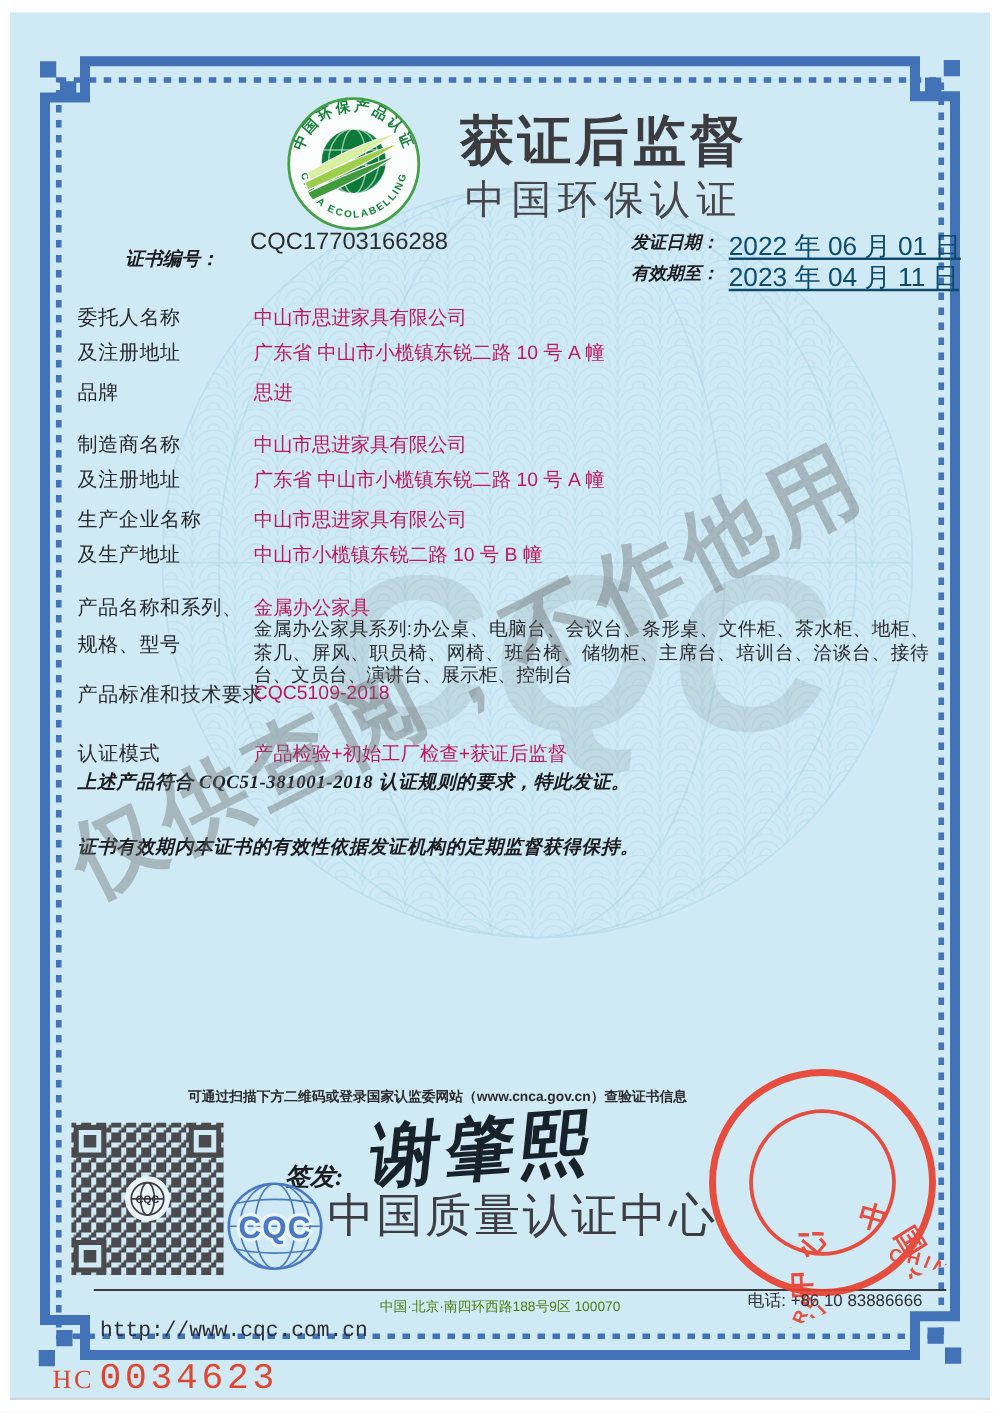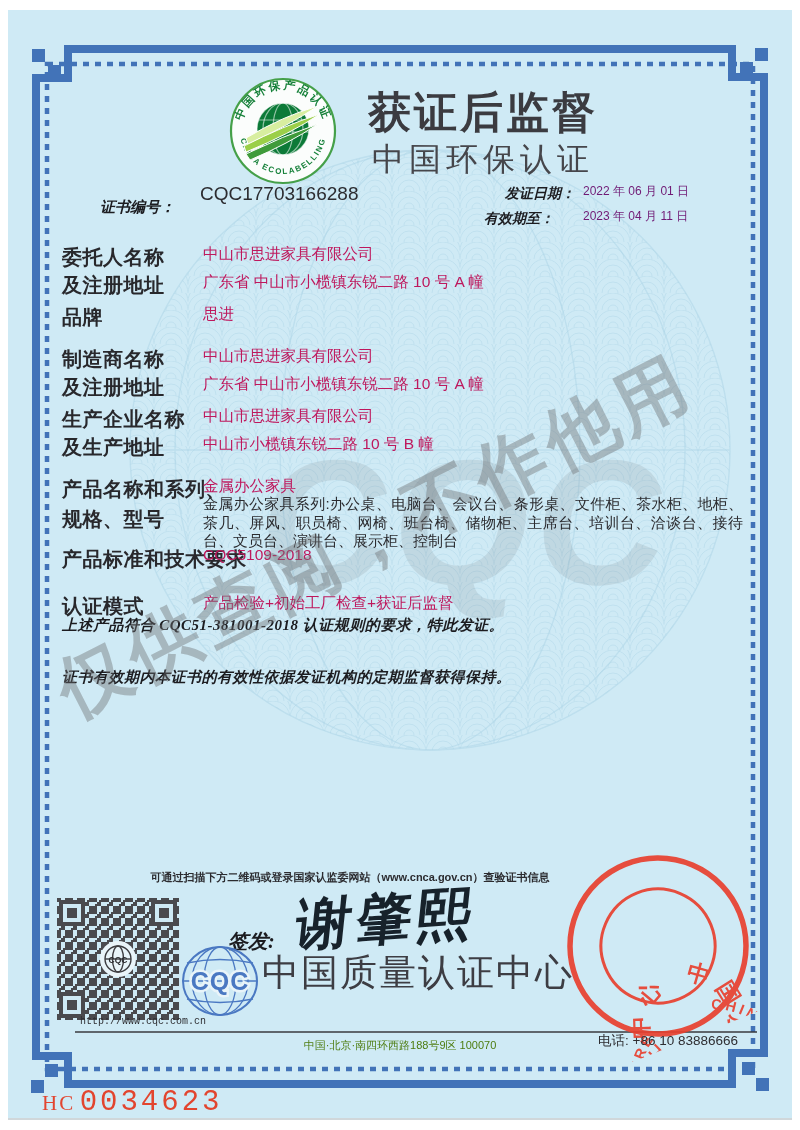--- a/index.html
+++ b/index.html
@@ -17,33 +17,33 @@
            font-family:"Liberation Sans",sans-serif;}
   
   .title{left:338px;top:84px;width:290px;text-align:center;font-size:43px;font-weight:bold;
          letter-spacing:3px;color:#3b3b40;}
   .subtitle{left:338px;top:138px;width:290px;text-align:center;font-size:32px;font-weight:500;
             letter-spacing:5px;color:#46464b;}
   .kai{font-family:"Liberation Serif",serif;font-style:italic;font-weight:bold;color:#1c1c20;}
   .certno-label{left:100px;top:186px;font-size:15px;margin-top:12px;}
   .certno-val{left:200px;top:183px;font-size:19px;color:#2c2c30;}
   .date-label{font-size:14px;}
-  .date-val{font-size:12px;color:#701a75;}
-  
-  .fl{left:62px;font-size:20px;font-weight:bold;color:#28282c;letter-spacing:.5px;}
+  .date-val{font-size:21px;color:#0c4a6e;text-decoration:underline;}
+  
+  .fl{left:62px;font-size:16px;font-weight:normal;color:#28282c;letter-spacing:.5px;}
   .fv{left:203px;font-size:15.5px;color:#be185d;}
   .fv-para{left:203px;width:540px;font-size:15px;line-height:18.5px;color:#2b2b2f;text-align:justify;}
   .stmt{left:62px;font-size:15px;letter-spacing:.5px;}
   
   .notice{left:70px;top:870px;width:560px;text-align:center;font-size:11px;font-weight:bold;color:#2b2b2f;}
   .sign-label{left:228px;top:928px;font-size:20px;font-style:italic;}
   .signature{left:296px;top:882px;font-size:56px;font-weight:bold;color:#17222b;
              font-family:"Liberation Serif",serif;transform:rotate(-4deg) skewX(-10deg);letter-spacing:4px;}
   .org-name{left:262px;top:948px;font-size:37px;font-weight:500;letter-spacing:2px;color:#3d3d43;}
-  .footer-url{left:80px;top:1016px;font-size:10px;font-family:"Liberation Mono",monospace;color:#2e2e32;}
+  .footer-url{left:80px;top:1056px;font-size:17px;font-family:"Liberation Mono",monospace;color:#2e2e32;}
   .footer-addr{left:235px;top:1038px;width:330px;text-align:center;font-size:11px;color:#4d7c0f;}
   .footer-phone{left:598px;top:1032px;font-size:13.5px;color:#2e2e32;}
   .serial{left:42px;top:1086px;color:#e2452f;}
   .serial .pfx{font-family:"Liberation Serif",serif;font-size:21px;letter-spacing:2px;}
   .serial .num{font-family:"Liberation Mono",monospace;font-size:29px;letter-spacing:3px;}
   .seal{left:560px;top:848px;transform:rotate(-22deg);opacity:.92;}
 </style>
 </head>
 <body>
 
@@ -116,21 +116,21 @@
   </svg>
 
   <div class="abs title">获证后监督</div>
   <div class="abs subtitle">中国环保认证</div>
 
   <div class="abs kai certno-label">证书编号：</div>
   <div class="abs certno-val">CQC17703166288</div>
 
   <div class="abs kai date-label" style="left:505px;top:185px">发证日期：</div>
   <div class="abs date-val" style="left:583px;top:183px">2022 年 06 月 01 日</div>
-  <div class="abs kai date-label" style="left:484px;top:210px">有效期至：</div>
+  <div class="abs kai date-label" style="left:505px;top:210px">有效期至：</div>
   <div class="abs date-val" style="left:583px;top:208px">2023 年 04 月 11 日</div>
 
   <div class="abs fl" style="top:244px">委托人名称</div>
   <div class="abs fv" style="top:244px">中山市思进家具有限公司</div>
   <div class="abs fl" style="top:272px">及注册地址</div>
   <div class="abs fv" style="top:272px">广东省 中山市小榄镇东锐二路 10 号 A 幢</div>
 
   <div class="abs fl" style="top:304px">品牌</div>
   <div class="abs fv" style="top:304px">思进</div>
 

